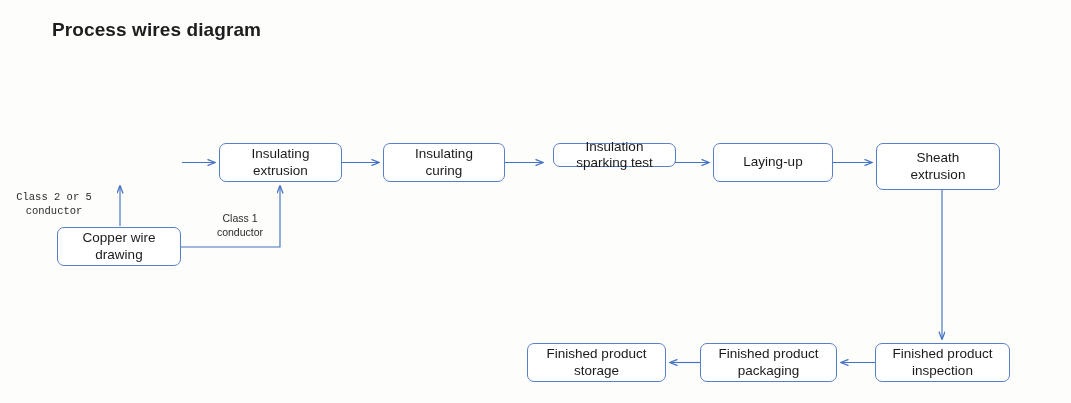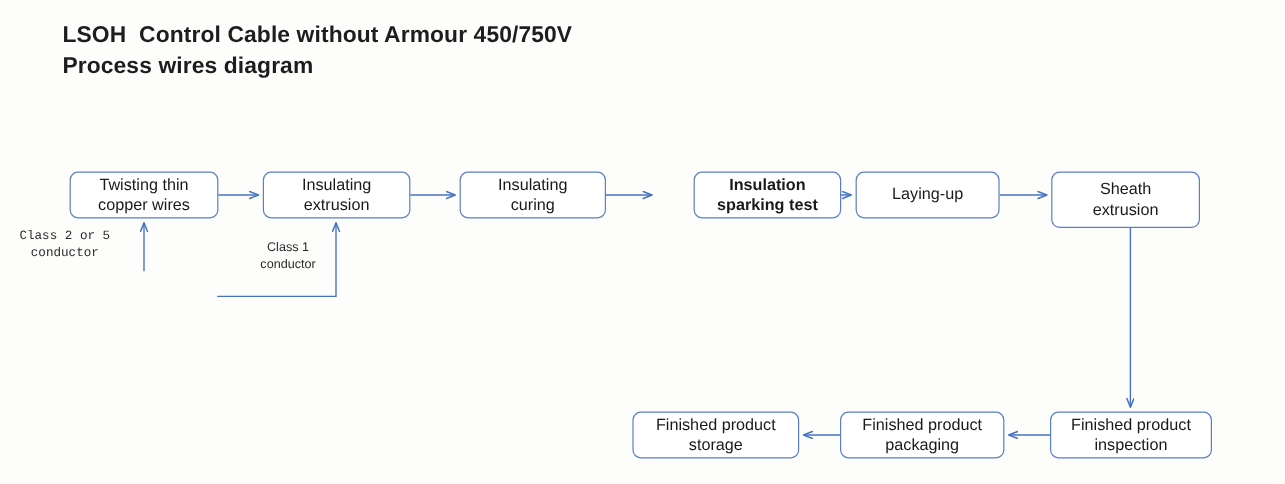--- a/index.html
+++ b/index.html
@@ -68,21 +68,20 @@
     text-align: center;
     white-space: pre-line;
   }
 </style>
 </head>
 <body>
 
 <div id="canvas">
 
   <div class="title-block">
-    <span class="title-line">LSOH  Control Cable without Armour 450/750V</span>
     <span class="title-line">Process wires diagram</span>
   </div>
 
   <svg id="wires" viewBox="0 0 1071 403">
     <defs>
       <marker id="ah" markerWidth="9" markerHeight="9" refX="7.6" refY="3.2" orient="auto" markerUnits="userSpaceOnUse">
         <path d="M0.6,0.3 L8,3.2 L0.6,6.1" fill="none" stroke="#4472c4" stroke-width="1.25" stroke-linecap="round" stroke-linejoin="round"></path>
       </marker>
     </defs>
     <g stroke="#4472c4" stroke-width="1.15" fill="none" marker-end="url(#ah)">
@@ -97,64 +96,64 @@
 
       <path d="M181,247 L280,247 L280,186"></path>
 
       <path d="M942,182 L942,339"></path>
 
       <path d="M875,362.5 L841,362.5"></path>
       <path d="M700,362.5 L670,362.5"></path>
     </g>
   </svg>
 
-  <div class="node" style="left:58px; top:143px; width:124px; height:39px;">
-    <span>Twisting thin
-copper wires</span>
-  </div>
 
   <div class="node" style="left:219px; top:143px; width:123px; height:39px;">
     <span>Insulating
 extrusion</span>
   </div>
 
   <div class="node" style="left:383px; top:143px; width:122px; height:39px;">
     <span>Insulating
 curing</span>
   </div>
 
-  <div class="node" style="left:578px; top:143px; width:123px; height:39px;font-weight:bold;">
+  <div class="node" style="left:553px; top:143px; width:123px; height:24px;">
     <span>Insulation
 sparking test</span>
   </div>
 
   <div class="node" style="left:713px; top:143px; width:120px; height:39px;">
     <span>Laying-up</span>
   </div>
 
   <div class="node" style="left:876px; top:143px; width:124px; height:47px;">
     <span>Sheath
 extrusion</span>
   </div>
 
+  <div class="node" style="left:57px; top:227px; width:124px; height:39px;">
+    <span>Copper wire
+drawing</span>
+  </div>
 
   <div class="node" style="left:875px; top:343px; width:135px; height:39px;">
     <span>Finished product
 inspection</span>
   </div>
 
   <div class="node" style="left:700px; top:343px; width:137px; height:39px;">
     <span>Finished product
 packaging</span>
   </div>
 
   <div class="node" style="left:527px; top:343px; width:139px; height:39px;">
     <span>Finished product
 storage</span>
   </div>
 
   <div class="edge-label" style="left:8px; top:191px; width:92px;font-family:Liberation Mono, monospace;">Class 2 or 5
 conductor</div>
 
-  <div class="edge-label" style="left:203px; top:200px; width:74px;">Class 1
+  <div class="edge-label" style="left:203px; top:212px; width:74px;">Class 1
 conductor</div>
 
 </div>
 
 </body></html>

